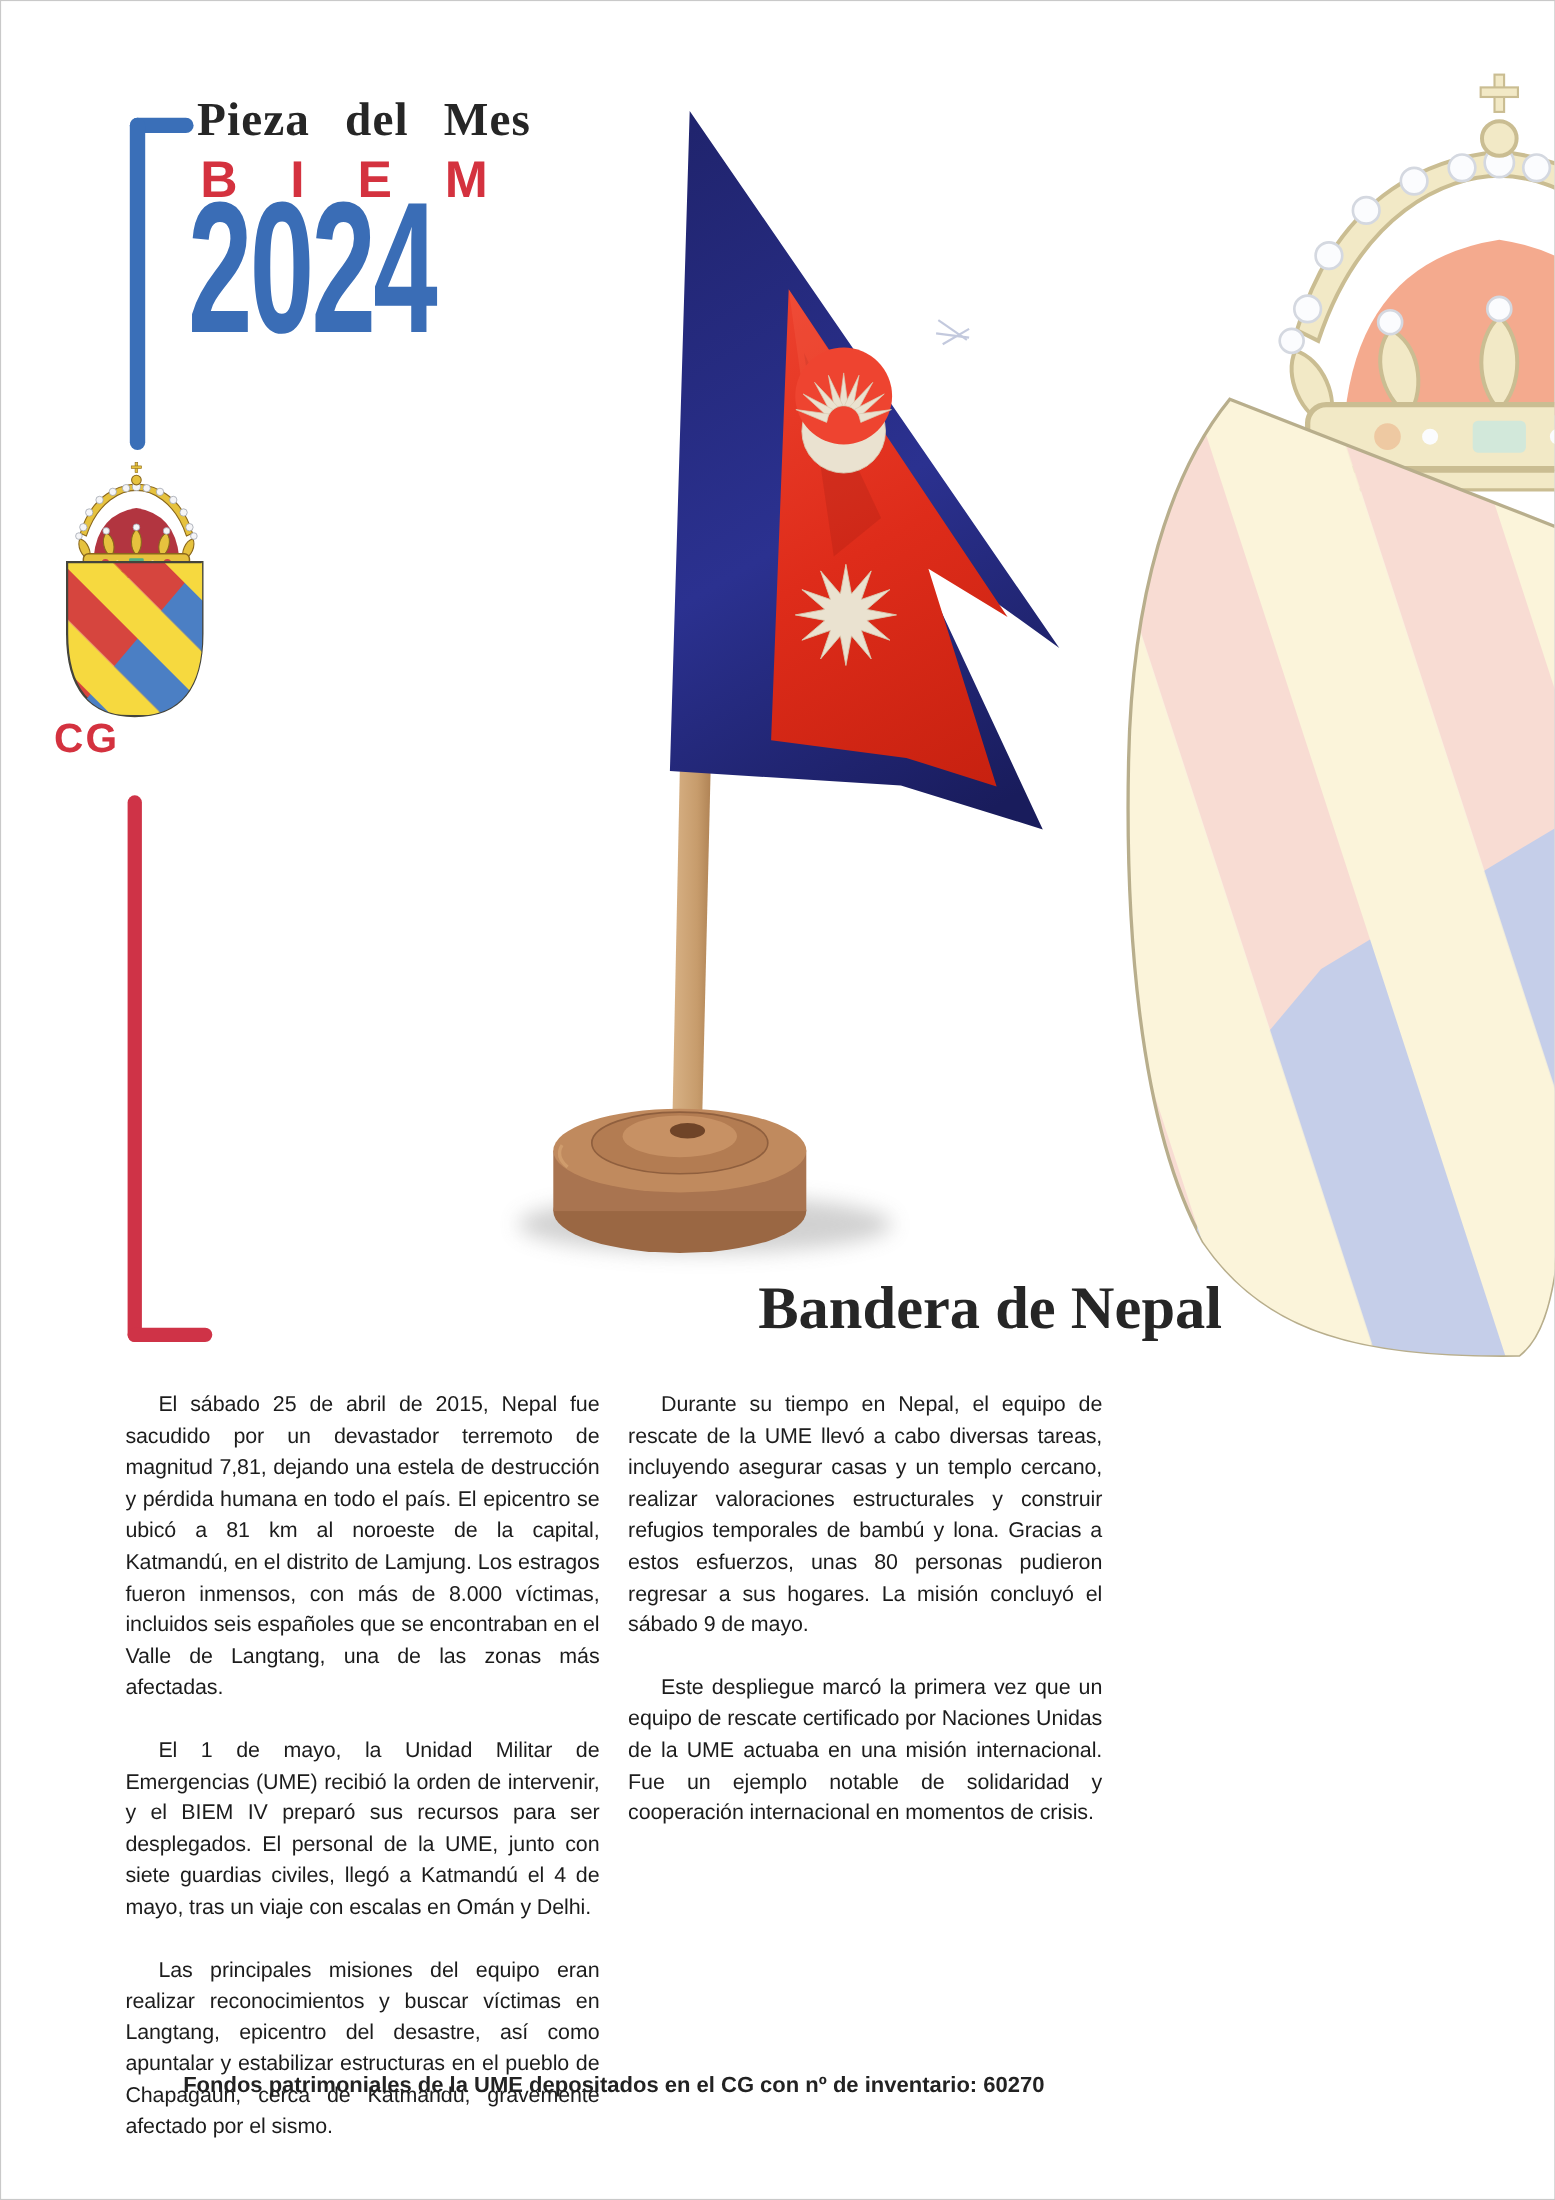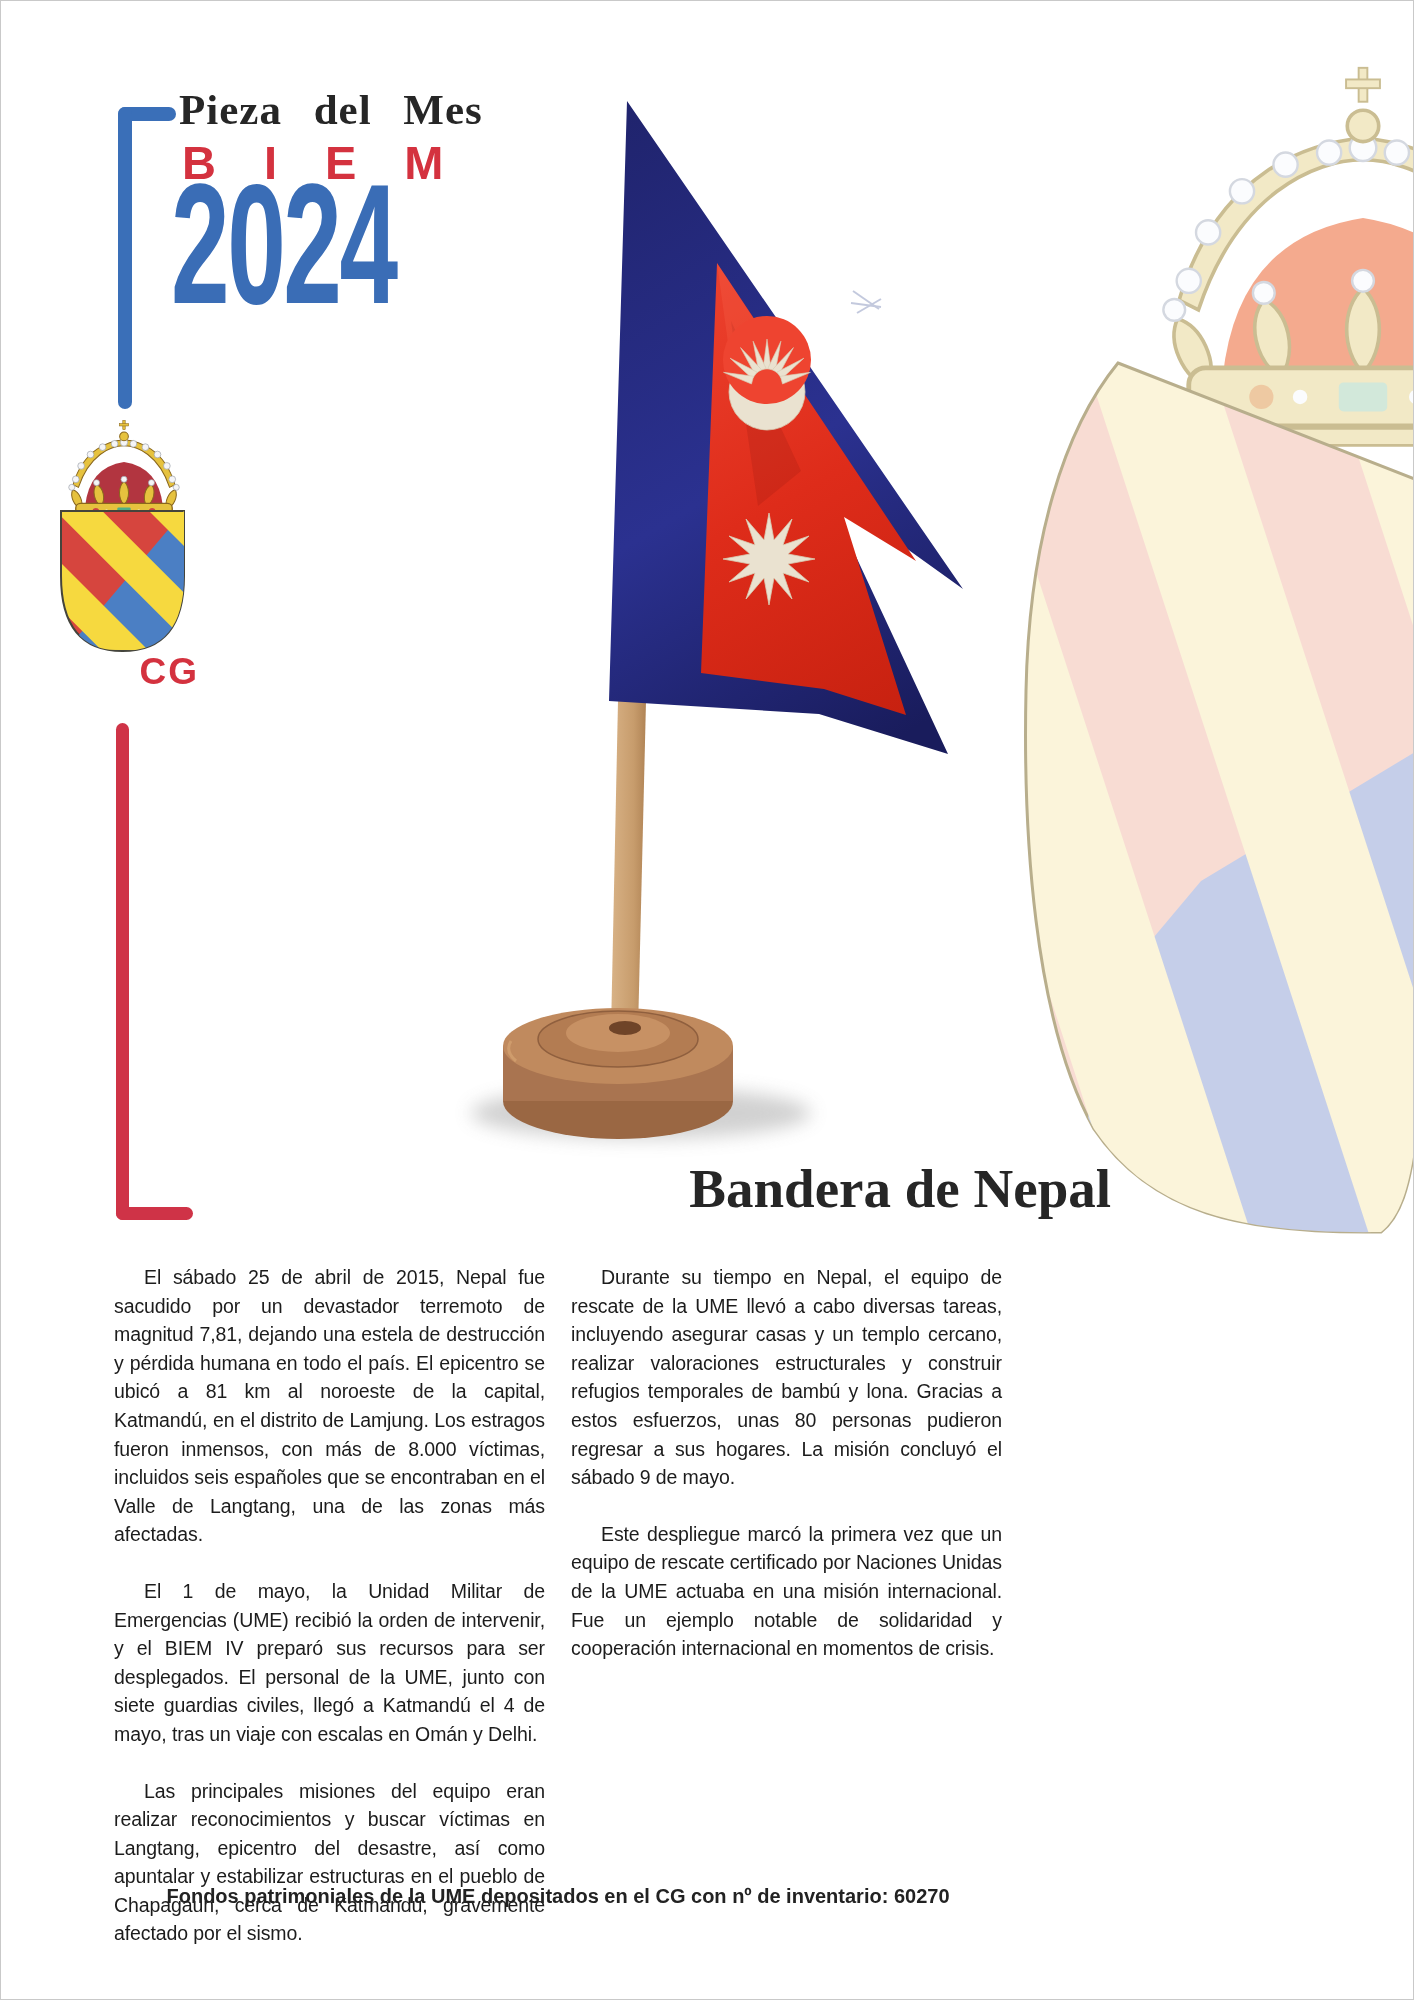--- a/index.html
+++ b/index.html
@@ -27,21 +27,21 @@
   .br{position:absolute;border-radius:8px;}
   .br-blue{background:#3a6fb8;}
   .br-red{background:#cf3347;}
   .br-blue-h{left:117px;top:106px;width:58px;height:14px;}
   .br-blue-v{left:117px;top:106px;width:14px;height:302px;}
   .br-red-v{left:115px;top:722px;width:13px;height:497px;border-radius:7px;}
   .br-red-h{left:115px;top:1206px;width:77px;height:13px;border-radius:7px;}
   
   .emblem-svg{position:absolute;left:48px;top:410px;overflow:visible;}
   .cg-caption{
-    position:absolute;left:48px;top:650px;width:150px;text-align:right;
+    position:absolute;left:48px;top:650px;width:150px;text-align:left;
     font-weight:800;font-size:37px;color:#d4323f;letter-spacing:2px;
   }
   .crown-cg{--gold:#e6c23e;--goldDk:#8a671c;--cap:#b23540;--pearl:#f5f5f7;--pearlSt:#9aa0aa;--jewelR:#cc4343;--jewelG:#4fae86;}
   .crown-wm{--gold:#f2e9c6;--goldDk:#cabd92;--cap:#f4aa8e;--pearl:#fbfcfe;--pearlSt:#d4d8e0;--jewelR:#eec9a2;--jewelG:#d2e8da;}
   
   .flag-svg{position:absolute;left:400px;top:78px;overflow:visible;}
   .wm-svg{position:absolute;left:930px;top:50px;}
   
   .artifact-title{
     position:absolute;left:300px;top:1156px;width:810px;text-align:right;

